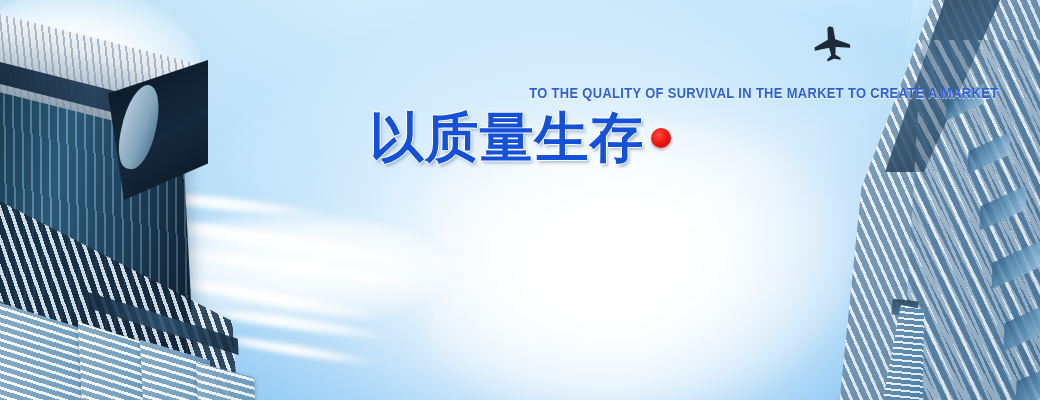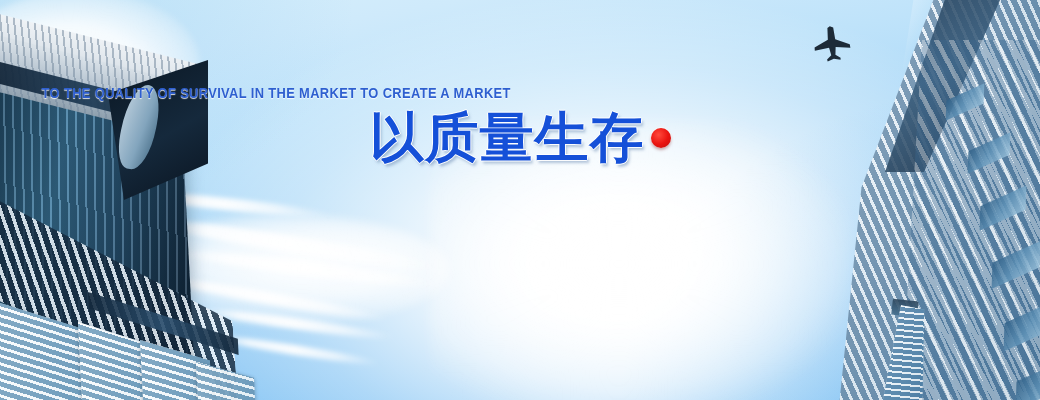--- a/index.html
+++ b/index.html
@@ -237,21 +237,21 @@
   }
   .br-slim-cap{
     position:absolute;left:62px;top:300px;width:26px;height:16px;
     background:linear-gradient(180deg,#2a4359,#46708f);
     transform:rotate(6deg);border-radius:2px 2px 0 0;opacity:0.9;
   }
 
   
   .text-wrap{
     position:absolute;left:0;top:84px;width:1040px;
-    text-align:left;pointer-events:none;
+    text-align:right;pointer-events:none;
   }
   .tagline-en{
     font-family:"Liberation Sans","DejaVu Sans",sans-serif;
     font-size:14px;font-weight:700;
     letter-spacing:0.4px;
     color:#2e5fd0;
     white-space:nowrap;
     transform:scaleX(0.92);
     text-shadow:0 1px 1px rgba(255,255,255,0.85);
     margin:0 0 6px 0;

